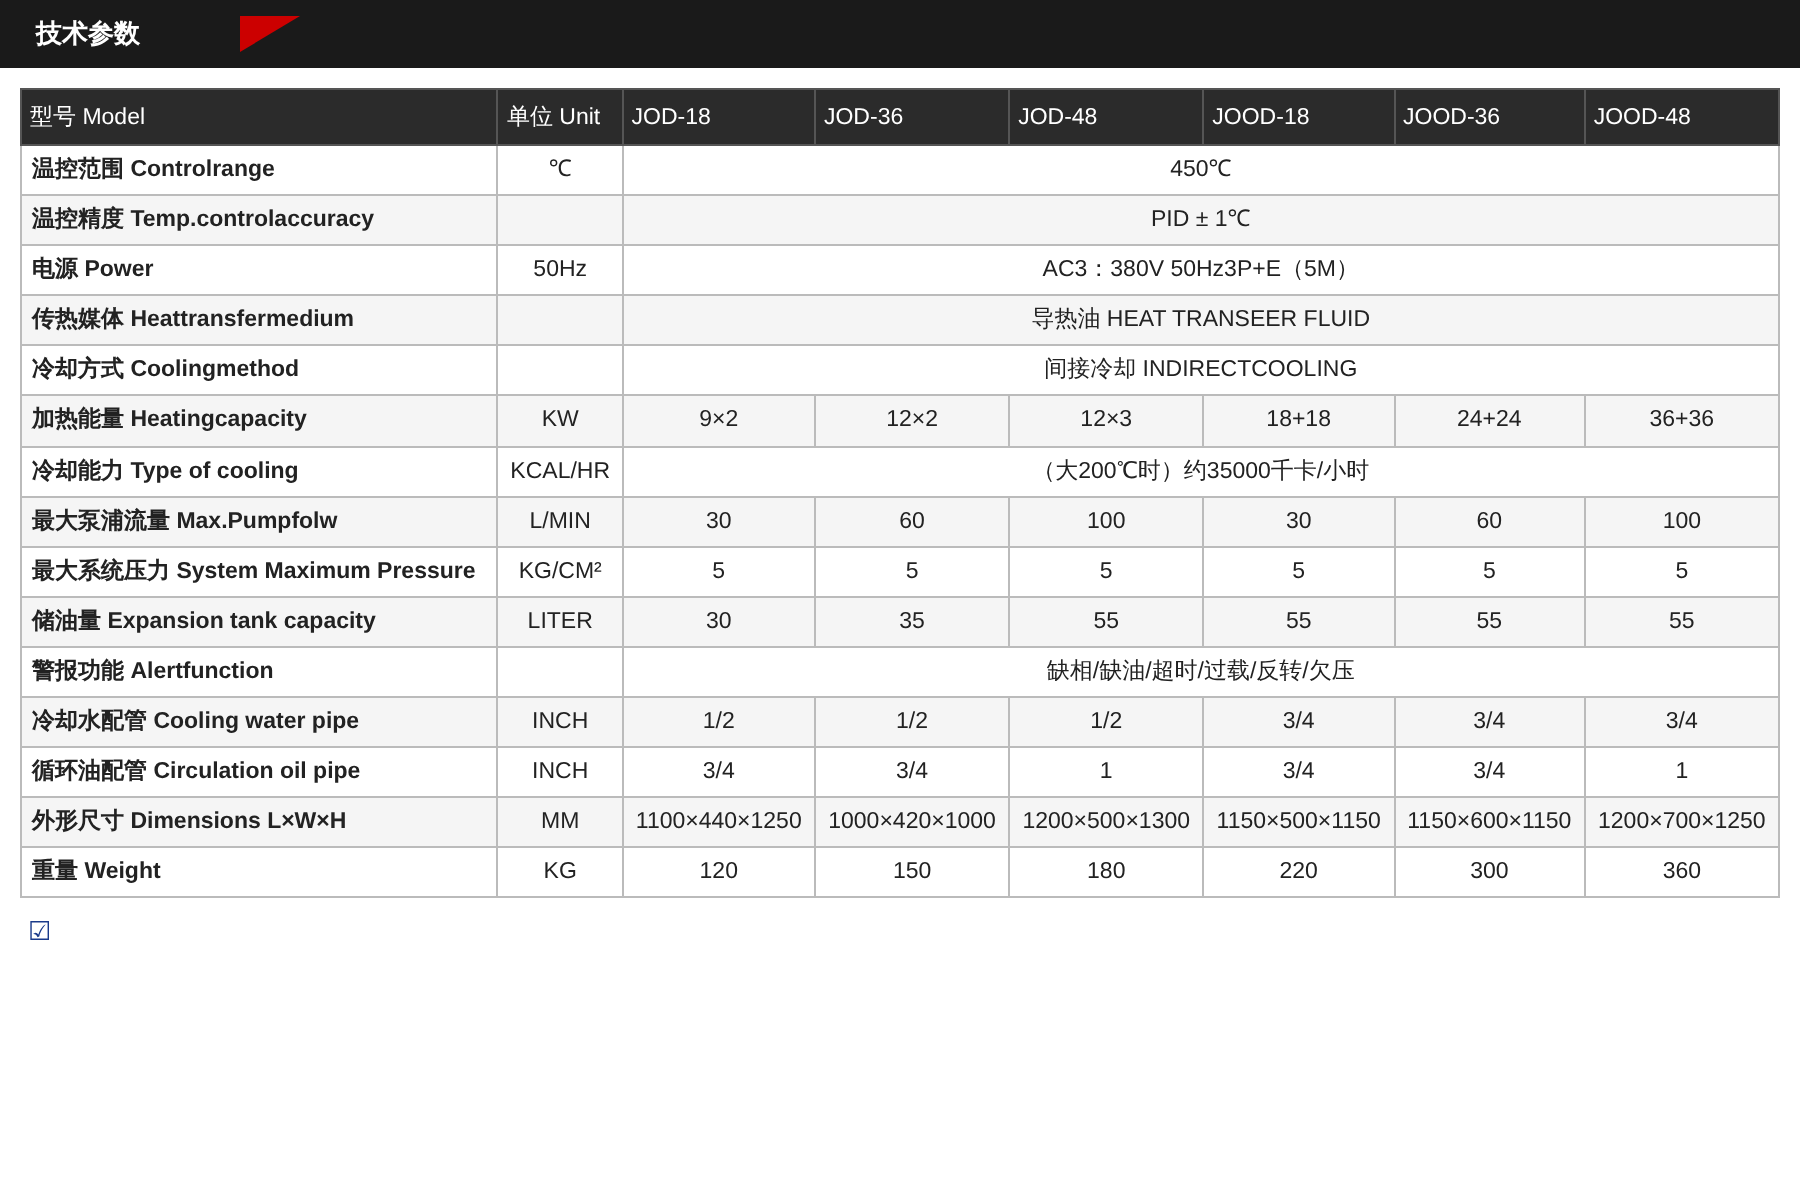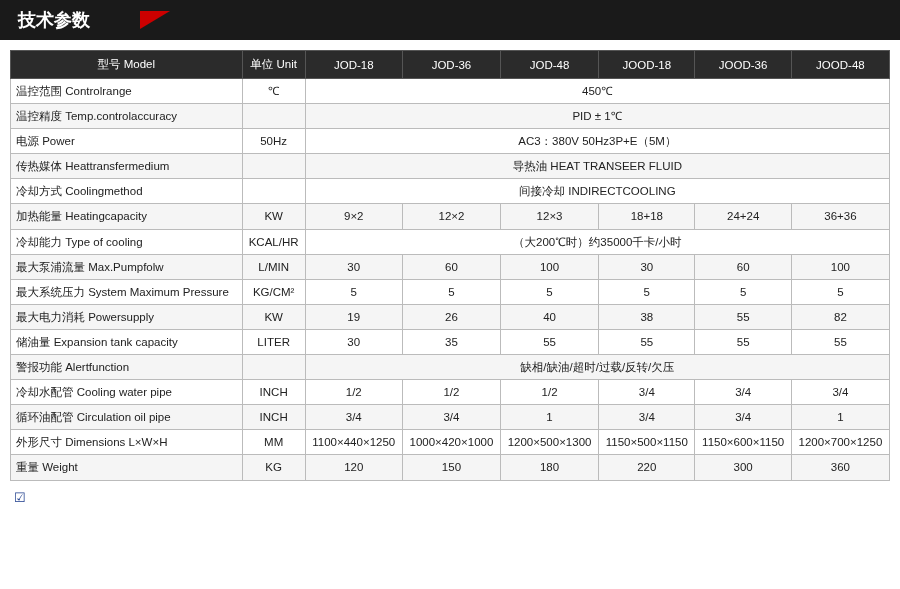--- a/index.html
+++ b/index.html
@@ -14,21 +14,21 @@
 
     .header {
       display: flex;
       align-items: center;
       background: #1a1a1a;
       padding: 8px 18px;
       margin-bottom: 10px;
     }
     .header-zh {
       color: #fff;
-      font-size: 18px;
+      font-size: 13px;
       font-weight: bold;
       margin-right: 12px;
     }
     .header-en {
       color: #ccc;
       font-size: 14px;
     }
     .header-decoration {
       margin-left: 8px;
       width: 60px;
@@ -55,21 +55,21 @@
       width: 100%;
       border-collapse: collapse;
       font-size: 11.5px;
     }
 
     thead tr th {
       background: #2b2b2b;
       color: #fff;
       border: 1px solid #555;
       padding: 6px 4px;
-      text-align: center;
+      text-align: left;
       font-weight: normal;
     }
 
     tbody tr td {
       border: 1px solid #bbb;
       padding: 4px 5px;
       text-align: center;
       vertical-align: middle;
       line-height: 1.4;
     }
@@ -77,20 +77,21 @@
     tbody tr:nth-child(even) {
       background: #f5f5f5;
     }
     tbody tr:nth-child(odd) {
       background: #fff;
     }
 
     .col-label {
       text-align: left;
       white-space: nowrap;
+      font-weight: bold;
     }
 
     .footer {
       padding: 8px 14px;
       font-size: 11px;
       color: #333;
       display: flex;
       align-items: flex-start;
       gap: 6px;
     }
@@ -178,30 +179,20 @@
           <td class="col-label">最大系统压力 System Maximum Pressure</td>
           <td>KG/CM²</td>
           <td>5</td>
           <td>5</td>
           <td>5</td>
           <td>5</td>
           <td>5</td>
           <td>5</td>
         </tr>
         <tr>
-          <td class="col-label">最大电力消耗 Powersupply</td>
-          <td>KW</td>
-          <td>19</td>
-          <td>26</td>
-          <td>40</td>
-          <td>38</td>
-          <td>55</td>
-          <td>82</td>
-        </tr>
-        <tr>
           <td class="col-label">储油量 Expansion tank capacity</td>
           <td>LITER</td>
           <td>30</td>
           <td>35</td>
           <td>55</td>
           <td>55</td>
           <td>55</td>
           <td>55</td>
         </tr>
         <tr>

